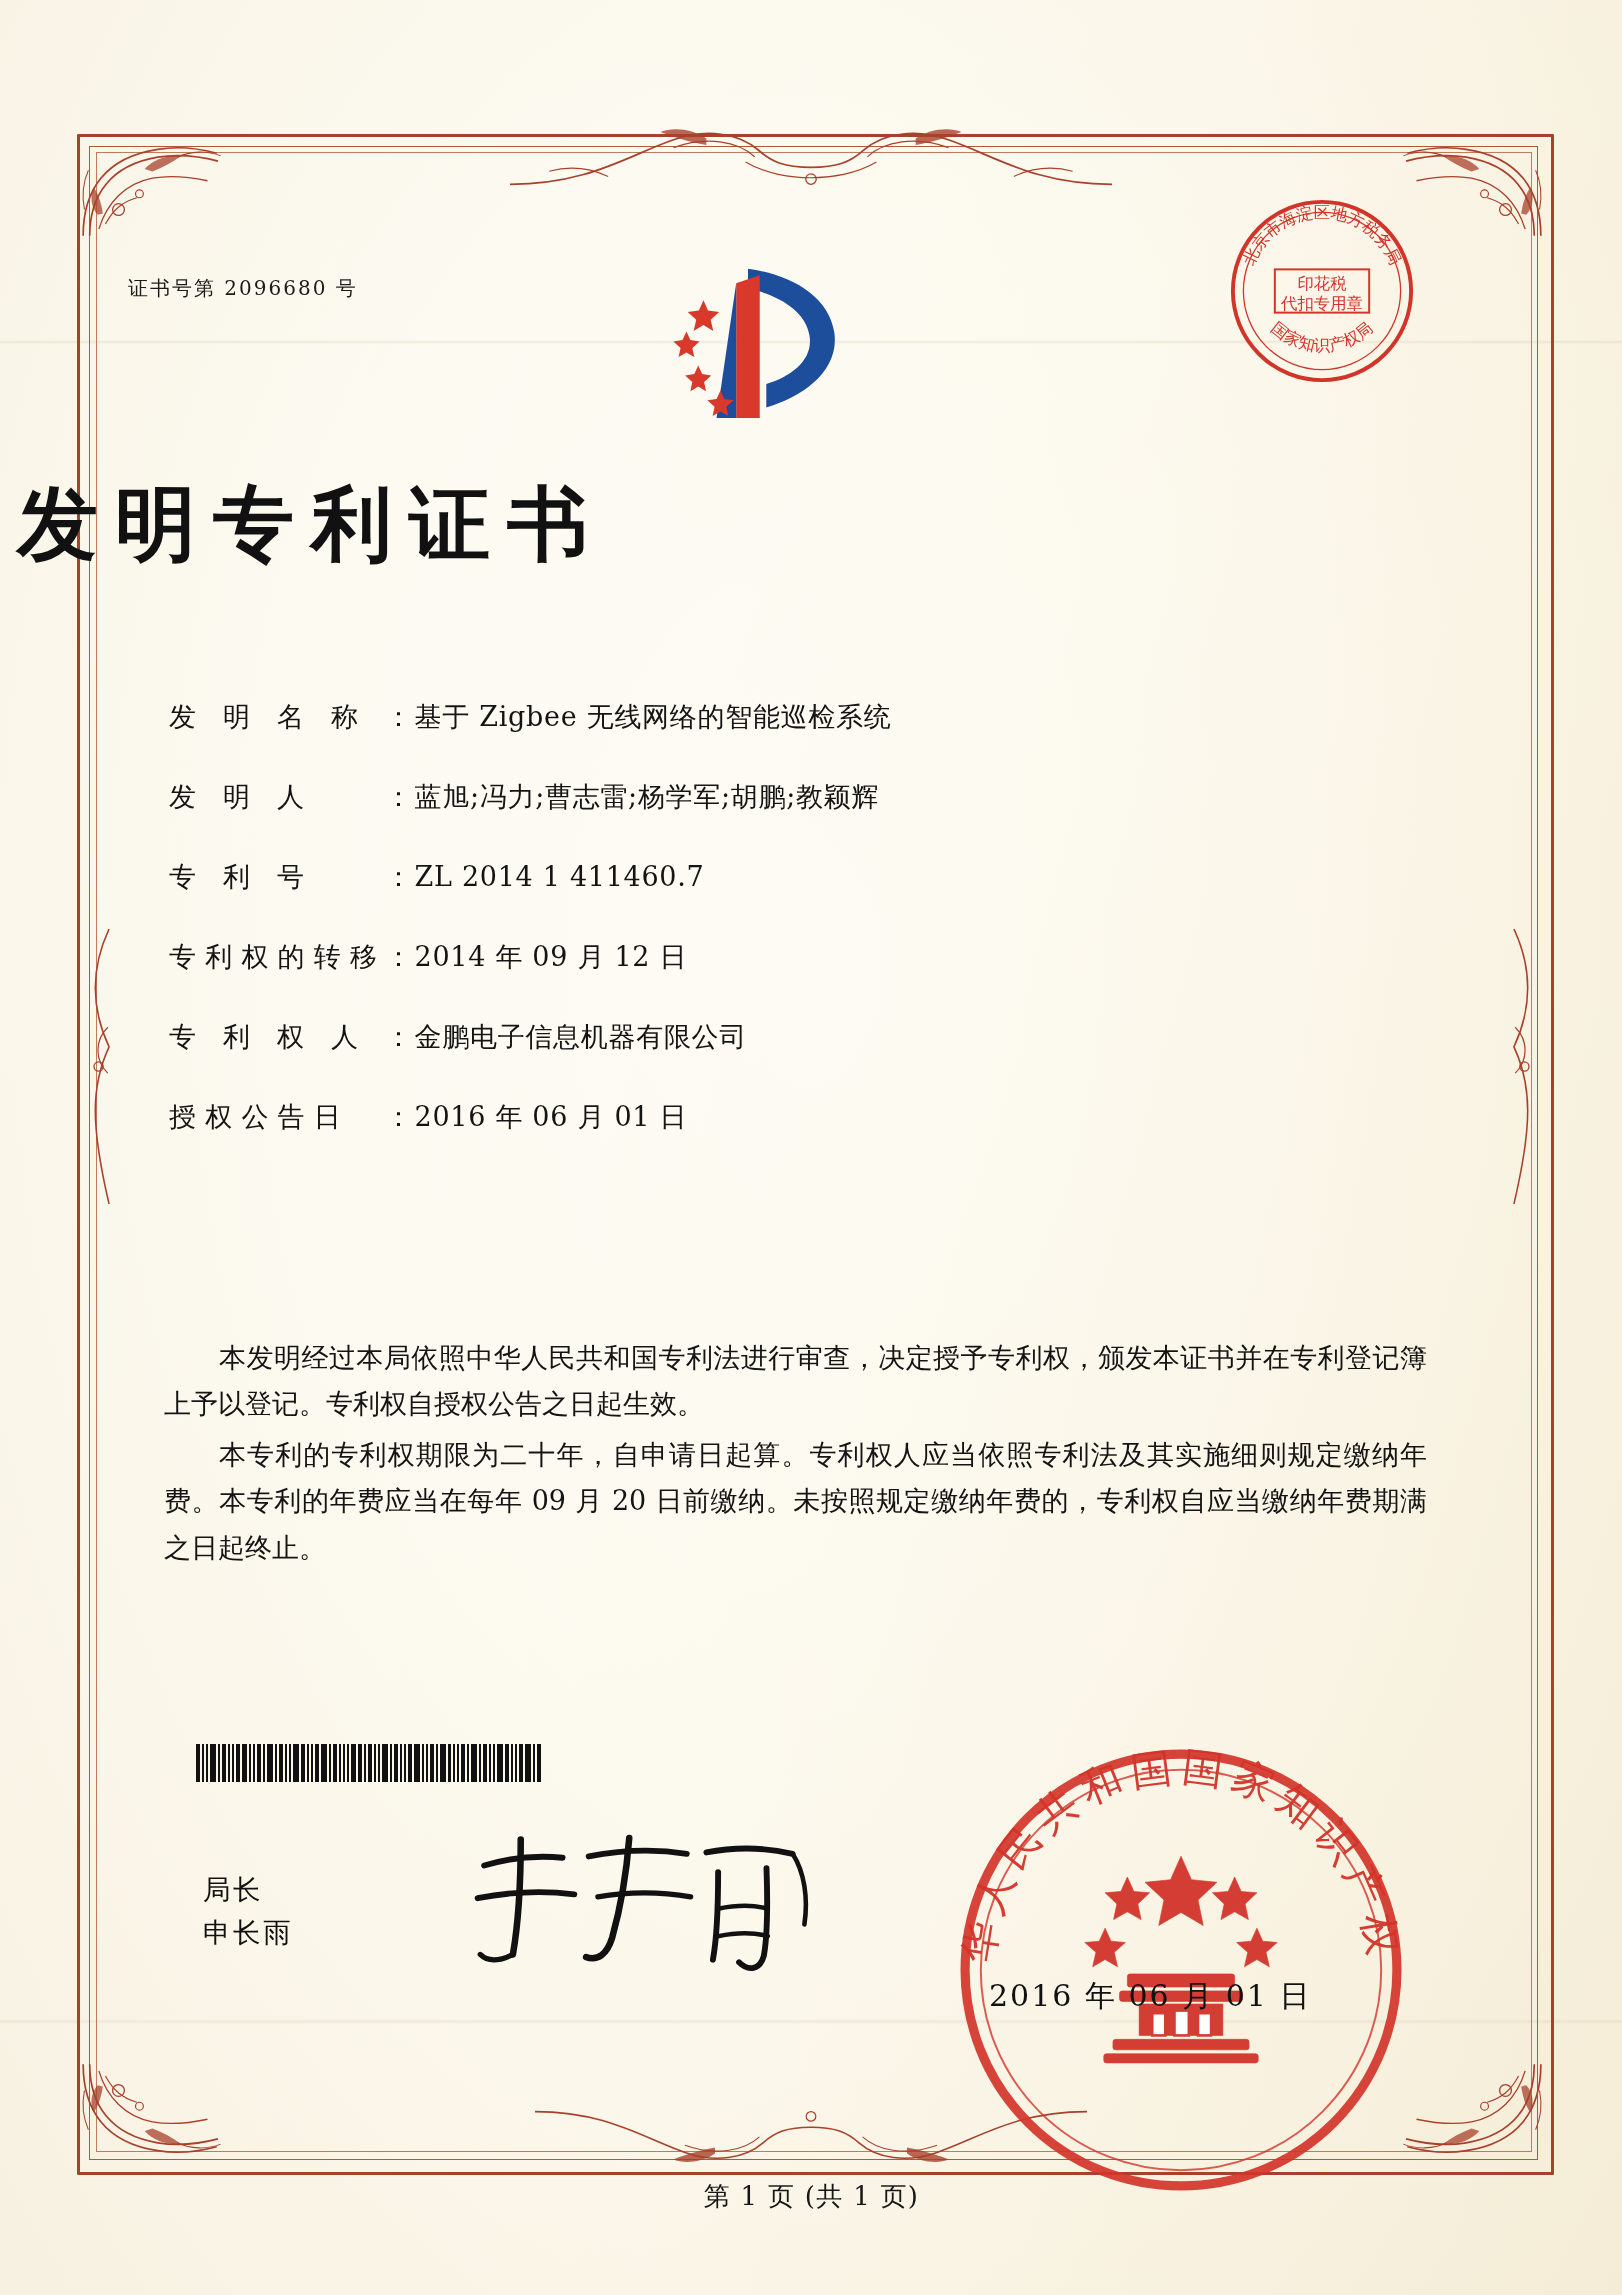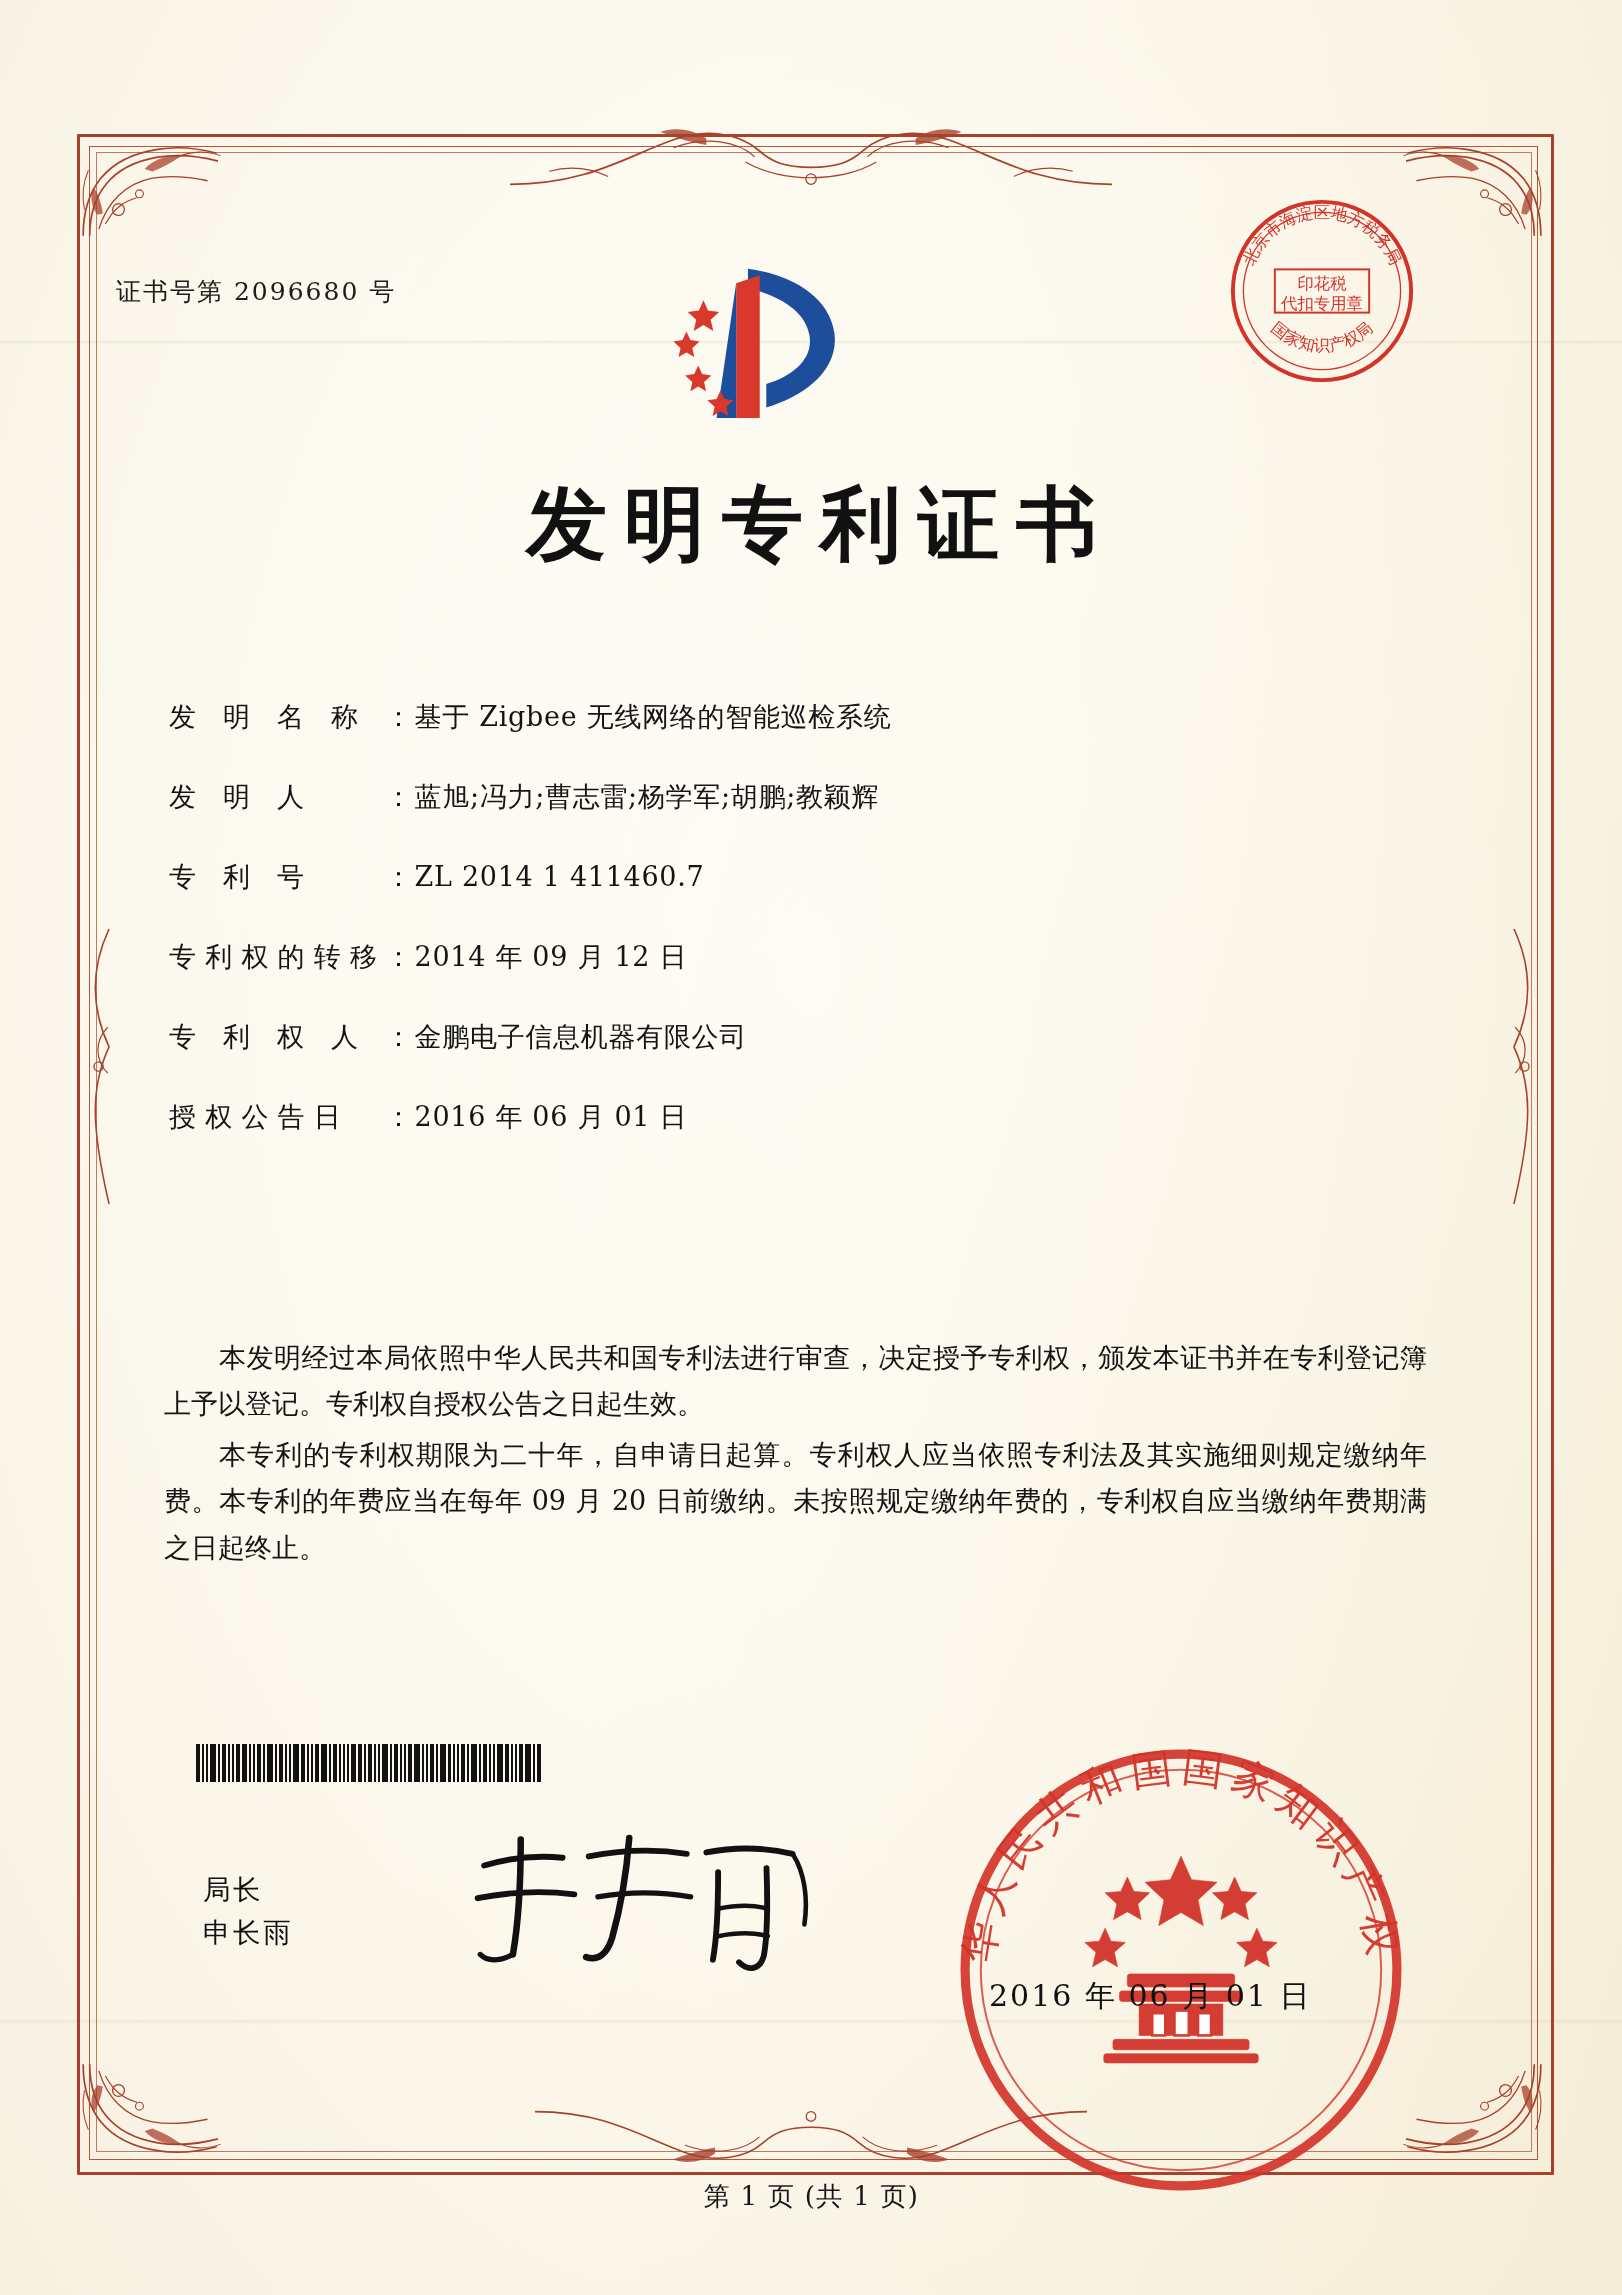--- a/index.html
+++ b/index.html
@@ -116,42 +116,41 @@
     height: 275px;
     color: #a8412c;
   }
   .side-flourish svg { width:100%; height:100%; display:block; }
   .side-flourish.l { left: 71px; top: 929px; }
   .side-flourish.r { left: 1506px; top: 929px; transform: scaleX(-1); }
 
   
   .cert-no {
     position: absolute;
-    left: 116px;
+    left: 128px;
     top: 275px;
-    font-size: 25px;
+    font-size: 20px;
     letter-spacing: 2px;
     color: #1b1b1b;
     white-space: nowrap;
   }
 
   .logo {
     position: absolute;
     left: 638px;
     top: 249px;
     width: 216px;
     height: 190px;
   }
   .logo svg { width: 100%; height: 100%; display: block; }
 
   .title {
     position: absolute;
     left: 0; right: 0;
     top: 471px;
-    text-align: center;
     font-size: 81px;
     font-weight: bold;
     letter-spacing: 17px;
     color: #111;
     text-indent: 17px;
     font-family: "DejaVu Sans", "Liberation Sans", sans-serif;
   }
 
   
   .tax-stamp {

